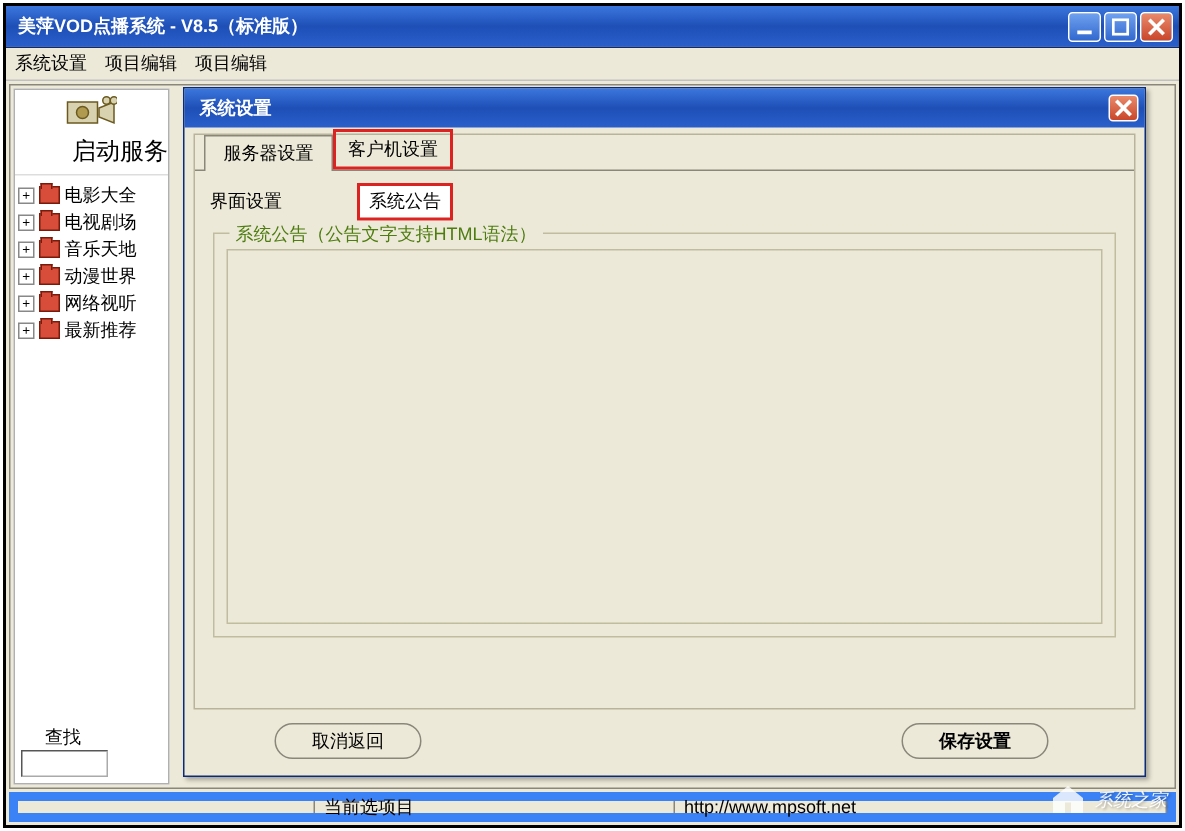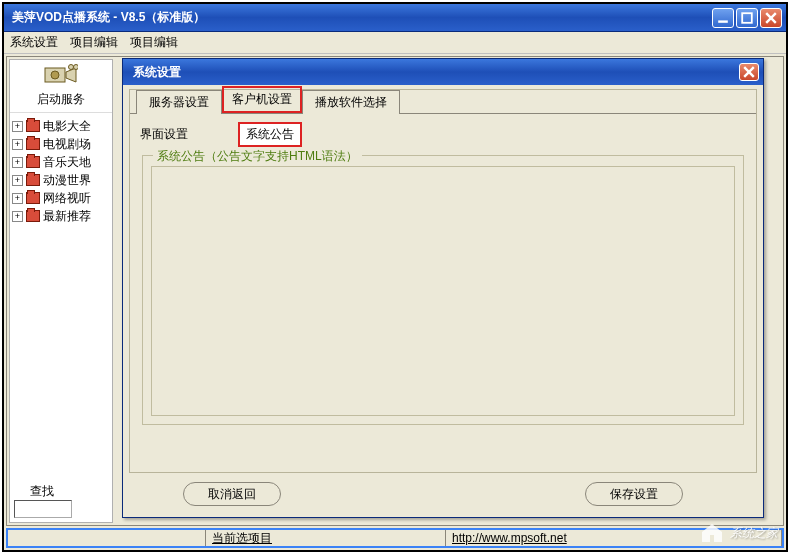--- a/index.html
+++ b/index.html
@@ -18,32 +18,32 @@
 
 .menu-bar { height: 22px; background: #ece9d8; display: flex; align-items: center; padding: 0 6px; border-bottom: 1px solid #c0c0c0; }
 .menu-bar span { margin-right: 12px; cursor: pointer; }
 
 
 .main-body { position: absolute; top: 52px; left: 2px; right: 2px; bottom: 24px; background: #ece9d8; border: 1px solid #8a867a; }
 
 
 .left-panel { position: absolute; top: 2px; left: 2px; width: 104px; bottom: 2px; background: #fff; border: 1px solid #b0b0b0; }
 .toolbar-icon-box { text-align:center; padding: 4px 0 2px; }
-.start-service { text-align: center; font-size: 12px; padding-bottom: 4px; border-bottom: 1px solid #ddd; }
+.start-service { text-align: right; font-size: 16px; padding-bottom: 4px; border-bottom: 1px solid #ddd; }
 .camera-icon { display:inline-block; }
 .tree { padding: 4px 2px; }
 .tree-row { display: flex; align-items: center; height: 18px; }
 .tree-exp { width: 11px; height: 11px; border: 1px solid #888; display:flex; align-items:center; justify-content:center; font-size:9px; line-height:9px; margin-right:3px; cursor:pointer; background:#fff; }
 .folder-icon { width:14px; height:12px; margin-right:3px; display:inline-block; background:#d84c3a; border:1px solid #7a1a0a; position:relative; }
 .folder-icon:before { content:""; position:absolute; top:-3px; left:0; width:6px; height:3px; background:#d84c3a; border:1px solid #7a1a0a; border-bottom:none; }
 .search-row { position:absolute; bottom: 4px; left: 2px; display:flex; align-items:center;flex-direction:column; }
 .search-row input { width: 58px; height:18px; border:1px inset #aaa; margin-left:2px; }
 
 
-.status-bar { position:absolute; bottom:2px; left:2px; right:2px; height:20px; border:2px solid #3b82f6; background:#ece9d8; display:flex; align-items:center;text-decoration:underline; }
+.status-bar { position:absolute; bottom:2px; left:2px; right:2px; height:20px; border:6px solid #3b82f6; background:#ece9d8; display:flex; align-items:center; }
 .status-cell { border-right:1px solid #8a867a; height:100%; display:flex; align-items:center; padding:0 6px; }
 .status-cell.a { width:198px; }
 .status-cell.b { width:240px; }
 .status-cell.c { flex:1; }
 
 
 .dialog { position:absolute; top:54px; left:118px; width:642px; height:460px; border:1px solid #0a2a7a; background:#ece9d8; box-shadow: 2px 2px 3px rgba(0,0,0,.3); }
 .dlg-titlebar { height:26px; background:linear-gradient(#3b77dd,#1e4fb7 50%,#2a5fca); display:flex; align-items:center; color:#fff; font-weight:bold; padding:0 4px; }
 .dlg-titlebar .t { flex:1; padding-left:6px; }
 .dlg-close { width:20px; height:18px; border:1px solid #fff; border-radius:3px; background:linear-gradient(#e98a6c,#c9462a); display:flex; align-items:center; justify-content:center; cursor:pointer; }
@@ -54,21 +54,21 @@
 .subtab-row { display:flex; align-items:center; padding:8px 10px; }
 .subtab-row .lbl { margin-right:6px; }
 .subtab-hl { border:2px solid #d22; padding:2px 6px; background:#fff; cursor:pointer;margin-left:44px; }
 .fieldset { margin:0 12px 8px; border:1px solid #c0bc9f; height:270px; position:relative; }
 .fieldset-legend { position:absolute; top:-8px; left:10px; background:#ece9d8; padding:0 4px; color:#4d7c0f; cursor:pointer; }
 .content-box { position:absolute; top:10px; left:8px; right:8px; bottom:8px; border:1px solid #c0bc9f; background:#ece9d8; }
 .dlg-buttons { position:absolute; bottom:8px; left:0; right:0; height:30px; display:flex; align-items:center; }
 .dlg-buttons .spacer { flex:1; }
 .btn { min-width:82px; height:24px; border:1px solid #8a867a; background:#ece9d8; border-radius:12px; cursor:pointer; padding:0 24px; }
 .btn.left { margin-left:60px; }
-.btn.right { margin-right:80px; }
+.btn.right { margin-right:64px;font-weight:bold; }
 
 
 .watermark { position:absolute; right:8px; bottom:6px; color:#fff; opacity:.9; font-style:italic; font-size:16px; display:flex; align-items:center; text-shadow:1px 1px 2px rgba(0,0,0,.4);justify-content:center; }
 .watermark svg { margin-right:4px; }
 </style>
 </head>
 <body>
 
 <div class="outer-frame">
 
@@ -167,21 +167,20 @@
             <line x1="1" y1="1" x2="9" y2="9" stroke="#fff" stroke-width="2"></line>
             <line x1="9" y1="1" x2="1" y2="9" stroke="#fff" stroke-width="2"></line>
           </svg>
       </div>
     </div>
 
     <div class="dlg-body">
       <div class="tab-strip">
         <div class="tab">服务器设置</div>
         <div class="tab-hl">客户机设置</div>
-        <div class="tab">播放软件选择</div>
       </div>
 
       <div class="subtab-row">
         <span class="lbl">界面设置</span>
         <span class="subtab-hl">系统公告</span>
       </div>
 
       <div class="fieldset">
         <span class="fieldset-legend">系统公告（公告文字支持HTML语法）</span>
         <div class="content-box"></div>

